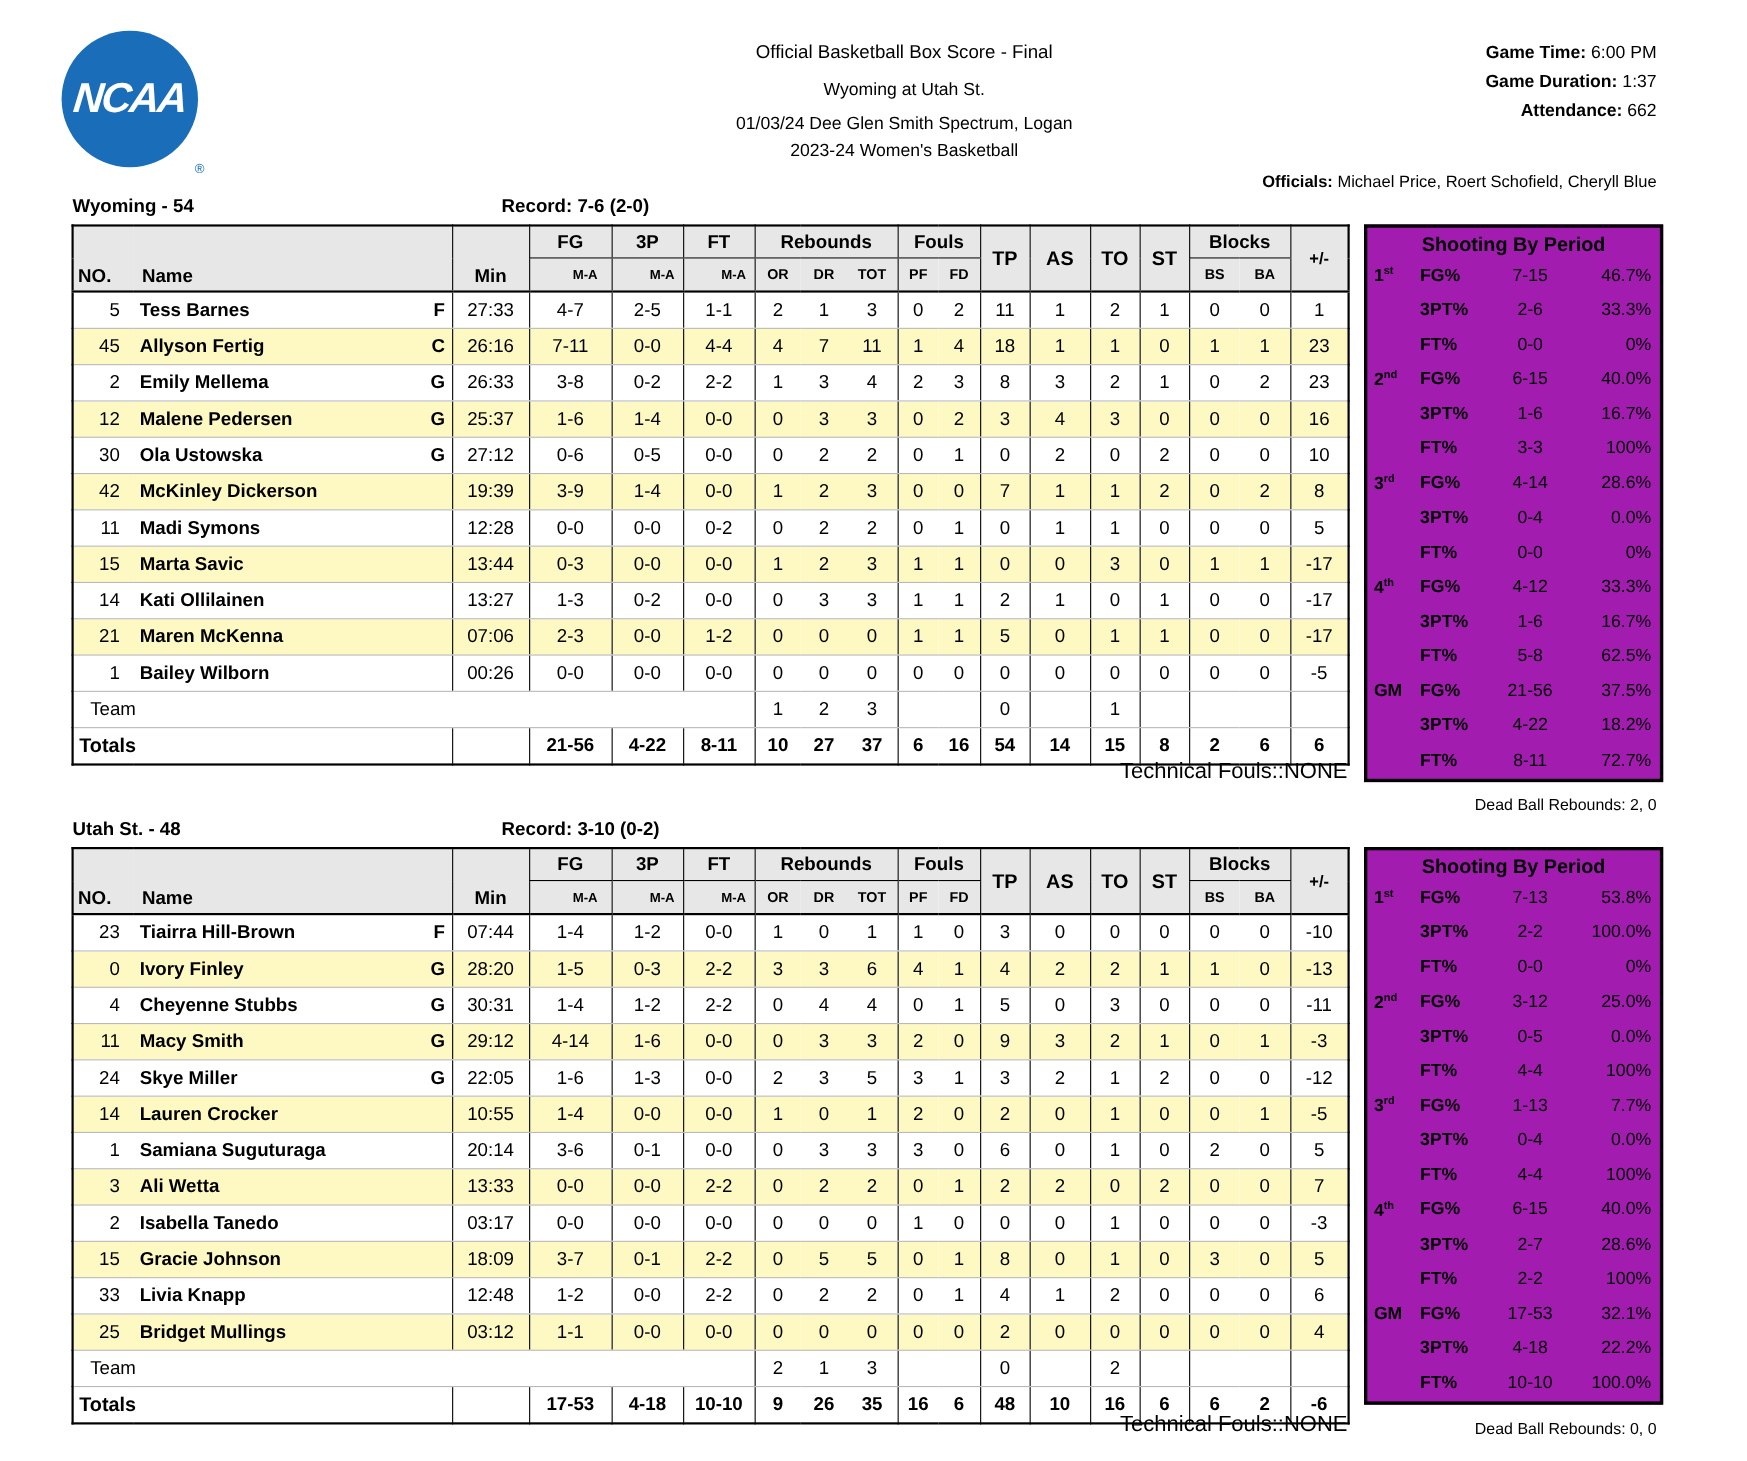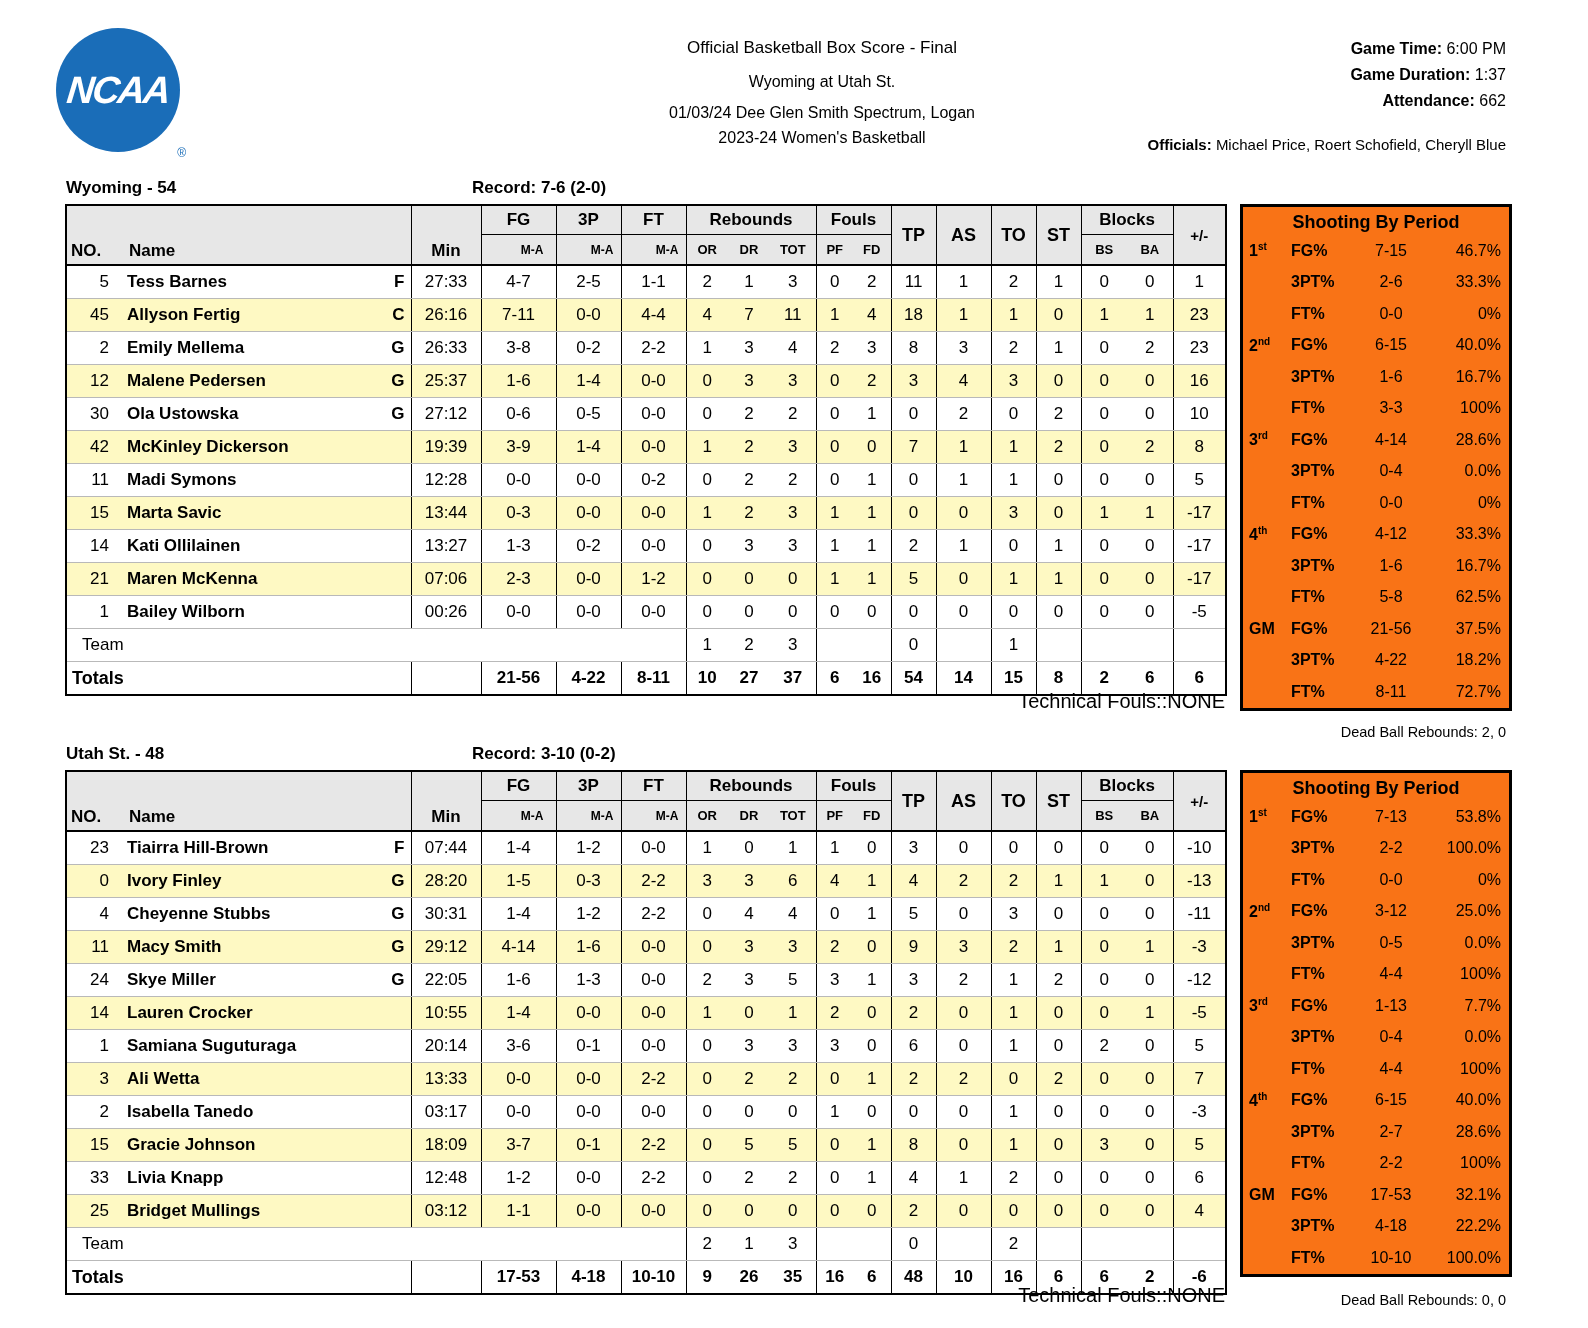--- a/index.html
+++ b/index.html
@@ -13,26 +13,26 @@
   .logo-reg{position:absolute;right:2px;bottom:4px;font-size:12px;color:#1a6db8;}
 
   .header-center{position:absolute;left:462px;top:38px;width:720px;text-align:center;}
   .hc-line1{font-size:17px;}
   .hc-title{font-size:16px;font-weight:normal;margin-top:15px;}
   .hc-line3{font-size:16px;margin-top:13px;}
   .hc-line4{font-size:16px;margin-top:7px;}
 
   .header-right{position:absolute;right:82px;top:36px;text-align:right;font-size:16px;line-height:26px;}
   .header-right b{font-weight:bold;}
-  .officials{position:absolute;right:82px;top:136px;font-size:15px;}
+  .officials{position:absolute;right:82px;top:157px;font-size:15px;}
   .officials b{font-weight:bold;}
 
   
   .team-line{position:absolute;left:66px;width:1160px;font-size:17px;font-weight:bold;}
-  .t-record{position:absolute;left:406px;text-align:right;}
+  .t-record{position:absolute;left:390px;text-align:right;}
 
   
   table.box{position:absolute;left:65px;border-collapse:collapse;table-layout:fixed;width:1160px;border:2px solid #000;background:#fff;}
   table.box th,table.box td{padding:0;text-align:center;overflow:hidden;white-space:nowrap;}
   table.box thead th{background:#e7e7e7;font-weight:bold;}
   table.box thead tr.h1 th{height:28px;}
   table.box thead tr.h2 th{height:29px;}
   table.box tbody td{height:32px;font-size:17px;border-bottom:1px solid #b9b9b9;}
   table.box tbody tr:first-child td{border-top:2px solid #000;}
   
@@ -53,21 +53,21 @@
   
   table.box td.c-no{text-align:right;padding-right:12px;}
   table.box td.c-name{text-align:left;padding-left:6px;padding-right:6px;font-weight:bold;}
   .c-name .pos{float:right;}
   tbody tr.odd{background:#fef9c3;}
   tr.team-row td.c-teamlabel{text-align:left;padding-left:15px;}
   tr.totals-row td{font-weight:bold;border-top:1px solid #000;}
   tr.totals-row td.c-totlabel{text-align:left;padding-left:5px;font-size:18px;}
 
   
-  .shooting-panel{position:absolute;left:1240px;width:266px;border:3px solid #000;background:#f97316;}
+  .shooting-panel{position:absolute;left:1240px;width:266px;border:3px solid #000;background:#a21caf;}
   .sp-title{font-weight:bold;font-size:18px;text-align:center;padding:5px 0 2px;}
   .sp-row{display:grid;grid-template-columns:42px 62px 1fr 72px;align-items:center;height:31.5px;padding:0 8px 0 6px;font-size:16px;}
   .sp-period{font-weight:bold;}
   .sp-period sup{font-size:10px;}
   .sp-stat{font-weight:bold;}
   .sp-val{text-align:center;}
   .sp-pct{text-align:right;}
 
   
   .tech-fouls{position:absolute;left:65px;width:1160px;text-align:right;font-size:20px;}

